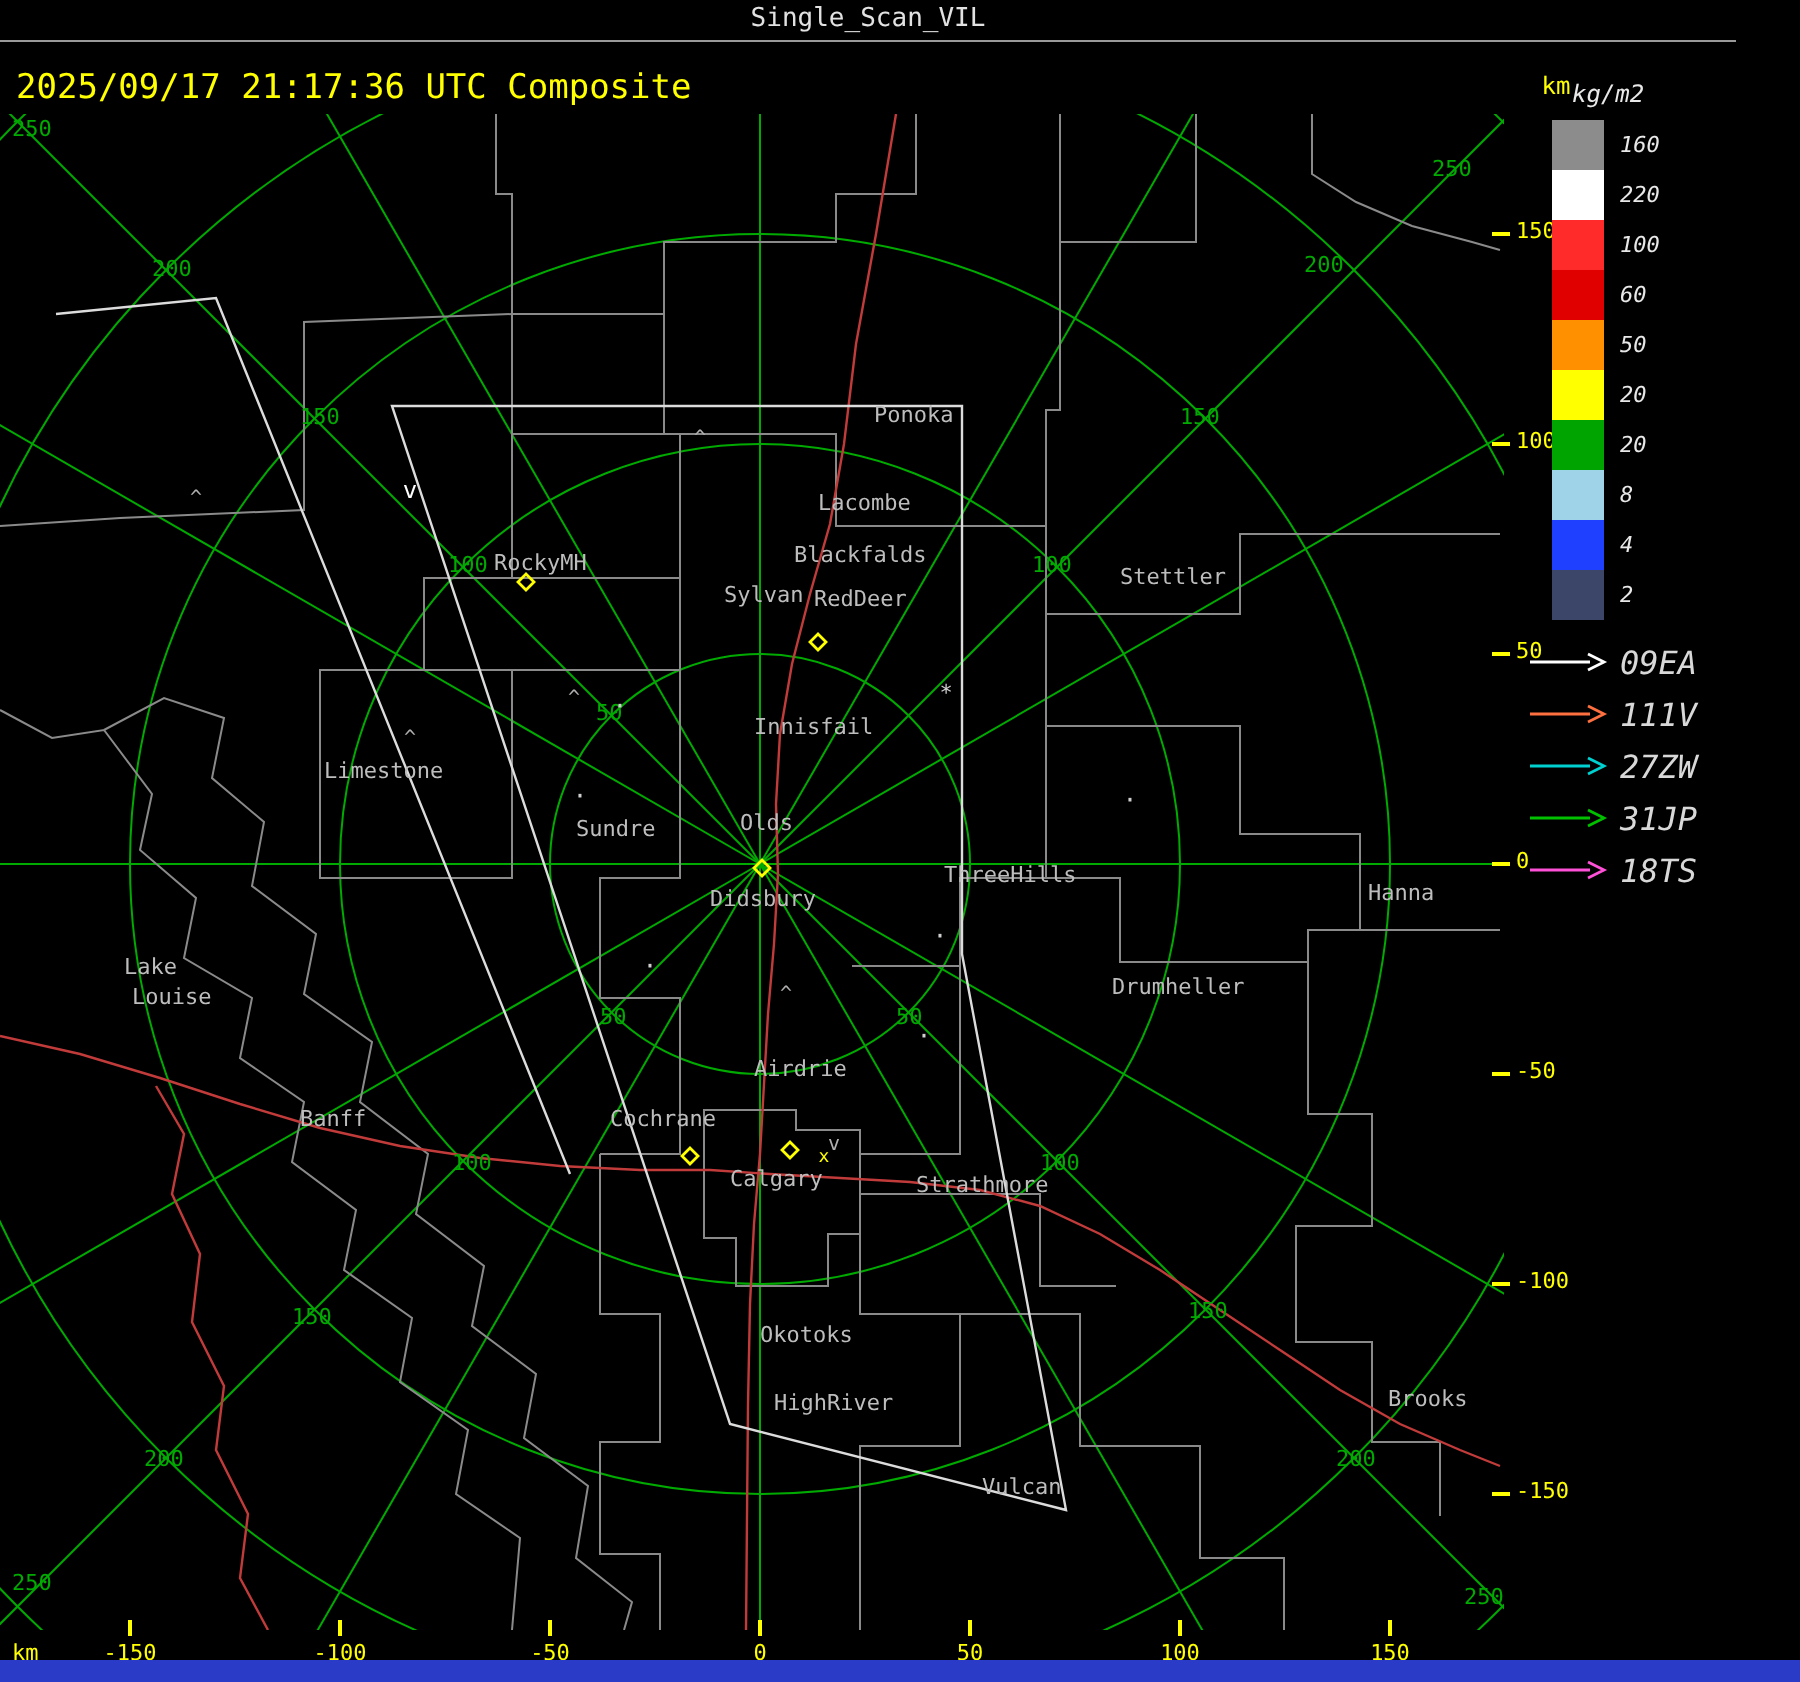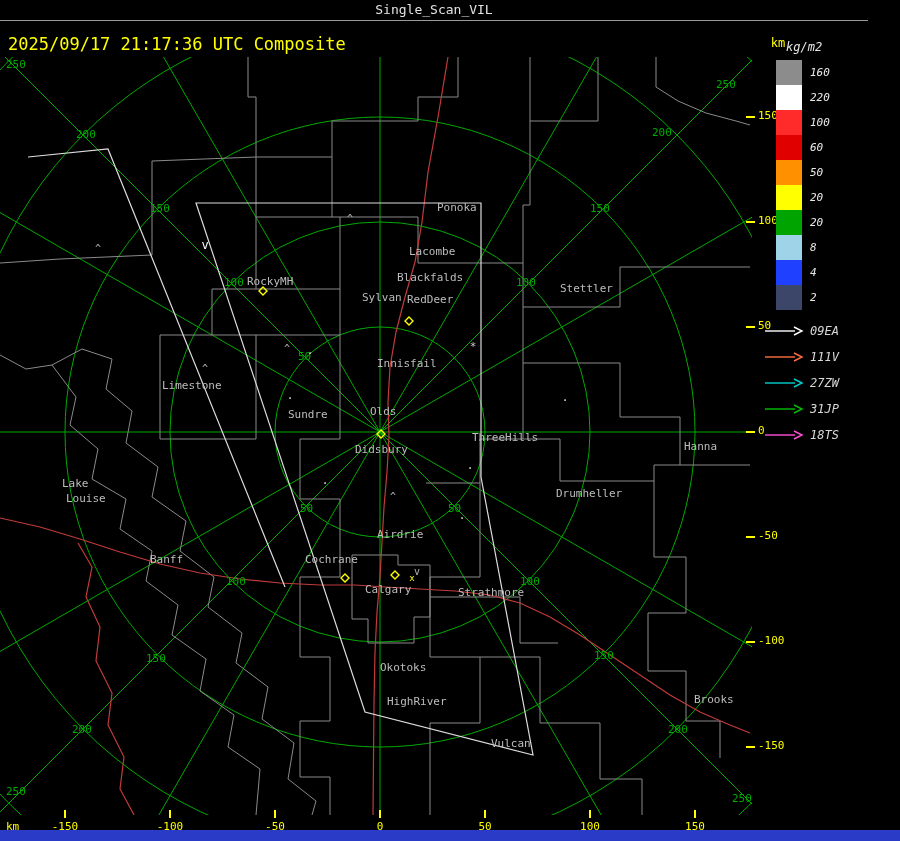--- a/index.html
+++ b/index.html
@@ -17,21 +17,21 @@
   .tick-v{position:absolute;top:0;width:2px;height:8px;background:#ffff00;}
   .blabel{position:absolute;top:10px;width:34px;text-align:center;color:#ffff00;font-size:11px;}
   .km-bottom{position:absolute;left:6px;top:820px;color:#ffff00;font-size:11px;}
   .legend{position:absolute;left:764px;top:40px;width:100px;font-style:italic;}
   .legend-unit{color:#e8e8e8;font-size:12px;margin-left:22px;margin-bottom:6px;}
   .scale-row{display:flex;align-items:center;height:25px;}
   .scale-box{width:26px;height:25px;margin-left:12px;flex:none;}
   .scale-label{color:#e8e8e8;font-size:11px;margin-left:8px;}
   #radar-list{margin-top:8px;}
   .radar-row{display:flex;align-items:center;height:26px;}
-  .radar-label{color:#d8d8d8;font-size:12px;margin-left:6px;}
+  .radar-label{color:#d8d8d8;font-size:16px;margin-left:6px;}
   .statusbar{position:absolute;left:0;bottom:0;width:900px;height:11px;}
 </style>
 </head>
 <body>
 
 <div class="screen">
   <div class="titlebar">
     <span>Single_Scan_VIL</span>
   </div>
   <div class="timestamp">2025/09/17 21:17:36 UTC Composite</div>

